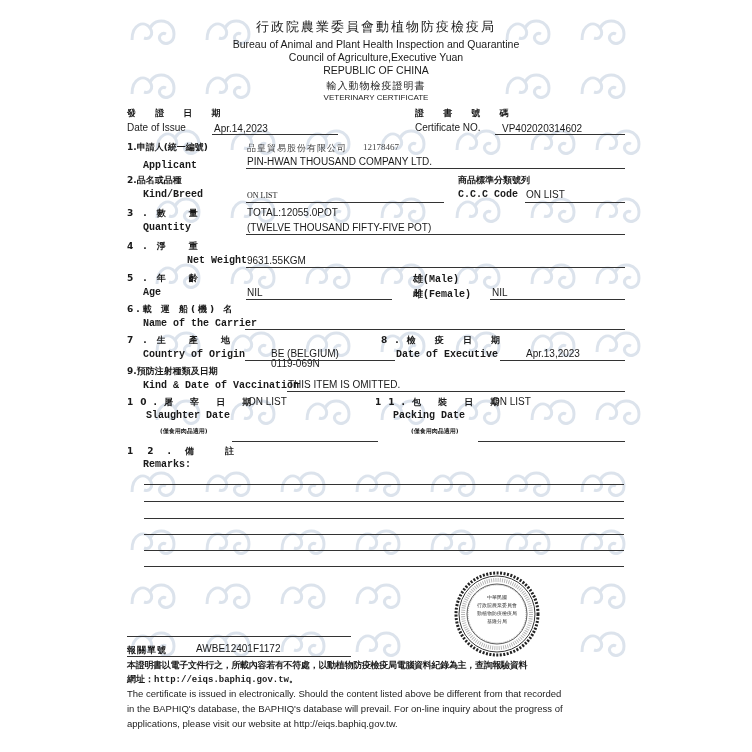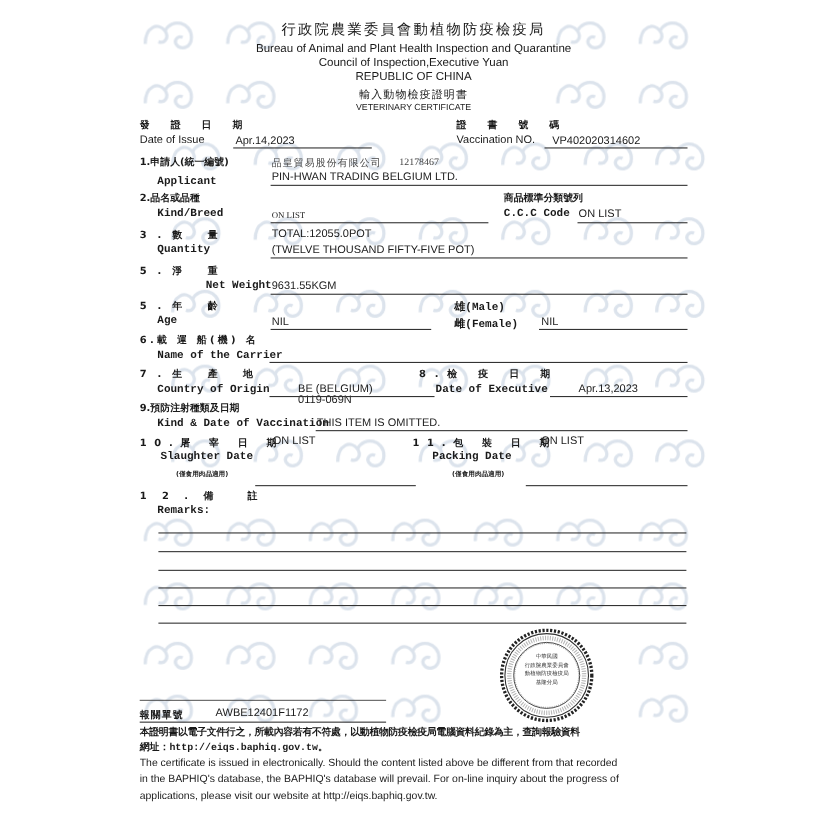--- a/index.html
+++ b/index.html
@@ -93,58 +93,58 @@
       <use href="#ram" x="280" y="630"></use>
       <use href="#ram" x="355" y="630"></use>
       <use href="#ram" x="580" y="630"></use>
   </g>
 </svg>
 
 <div class="doc">
 
   <div class="abs hdr cn" style="top:18px;font-size:13px;letter-spacing:2px;">行政院農業委員會動植物防疫檢疫局</div>
   <div class="abs hdr" style="top:38px;font-size:10.5px;">Bureau of Animal and Plant Health Inspection and Quarantine</div>
-  <div class="abs hdr" style="top:51px;font-size:10.5px;">Council of Inspection,Executive Yuan</div>
+  <div class="abs hdr" style="top:51px;font-size:10.5px;">Council of Agriculture,Executive Yuan</div>
   <div class="abs hdr" style="top:64px;font-size:10.5px;">REPUBLIC OF CHINA</div>
   <div class="abs hdr" style="top:93px;font-size:8px;">VETERINARY CERTIFICATE</div>
   <div class="abs hdr cn" style="top:79px;font-size:10px;letter-spacing:1px;">輸入動物檢疫證明書</div>
 
   <div class="abs cnb" style="left:127px;top:107px;letter-spacing:8px;">發 證 日 期</div>
   <div class="abs val" style="left:127px;top:122px;">Date of Issue</div>
   <div class="abs val" style="left:214px;top:123px;">Apr.14,2023</div>
   <div class="line" style="left:212px;top:134px;width:126px;"></div>
 
   <div class="abs cnb" style="left:415px;top:107px;letter-spacing:8px;">證 書 號 碼</div>
-  <div class="abs val" style="left:415px;top:122px;">Vaccination NO.</div>
+  <div class="abs val" style="left:415px;top:122px;">Certificate NO.</div>
   <div class="abs val" style="left:502px;top:123px;">VP402020314602</div>
   <div class="line" style="left:495px;top:134px;width:130px;"></div>
 
   <div class="abs cnb" style="left:127px;top:141px;letter-spacing:0;">1.申請人(統一編號)</div>
   <div class="abs lbl" style="left:143px;top:160px;">Applicant</div>
   <div class="abs cn" style="left:247px;top:142px;font-size:9px;letter-spacing:1px;color:#444;">品皇貿易股份有限公司</div>
   <div class="abs" style="left:363px;top:142px;font-size:9px;font-family:'Liberation Serif',serif;color:#444;">12178467</div>
-  <div class="abs val" style="left:247px;top:156px;">PIN-HWAN TRADING BELGIUM LTD.</div>
+  <div class="abs val" style="left:247px;top:156px;">PIN-HWAN THOUSAND COMPANY LTD.</div>
   <div class="line" style="left:246px;top:168px;width:379px;"></div>
 
   <div class="abs cnb" style="left:127px;top:174px;letter-spacing:0;">2.品名或品種</div>
   <div class="abs lbl" style="left:143px;top:189px;">Kind/Breed</div>
   <div class="abs" style="left:247px;top:191px;font-size:8px;font-family:'Liberation Serif',serif;">ON LIST</div>
   <div class="line" style="left:246px;top:202px;width:198px;"></div>
   <div class="abs cnb" style="left:458px;top:174px;letter-spacing:0;">商品標準分類號列</div>
   <div class="abs lbl" style="left:458px;top:189px;">C.C.C Code</div>
   <div class="abs val" style="left:526px;top:189px;">ON LIST</div>
   <div class="line" style="left:525px;top:202px;width:100px;"></div>
 
   <div class="abs cnb" style="left:127px;top:207px;letter-spacing:10px;">3.數 量</div>
   <div class="abs lbl" style="left:143px;top:222px;">Quantity</div>
   <div class="abs val" style="left:247px;top:207px;">TOTAL:12055.0POT</div>
   <div class="abs val" style="left:247px;top:222px;">(TWELVE THOUSAND FIFTY-FIVE POT)</div>
   <div class="line" style="left:246px;top:234px;width:379px;"></div>
 
-  <div class="abs cnb" style="left:127px;top:240px;letter-spacing:10px;">5.淨 重</div>
+  <div class="abs cnb" style="left:127px;top:240px;letter-spacing:10px;">4.淨 重</div>
   <div class="abs lbl" style="left:143px;top:255px;padding-left:44px;">Net Weight</div>
   <div class="abs val" style="left:247px;top:255px;">9631.55KGM</div>
   <div class="line" style="left:246px;top:267px;width:379px;"></div>
 
   <div class="abs cnb" style="left:127px;top:272px;letter-spacing:10px;">5.年 齡</div>
   <div class="abs lbl" style="left:143px;top:287px;">Age</div>
   <div class="abs val" style="left:247px;top:287px;">NIL</div>
   <div class="line" style="left:246px;top:299px;width:146px;"></div>
   <div class="abs lbl" style="left:413px;top:272px;">雄(Male)</div>
   <div class="abs lbl" style="left:413px;top:287px;">雌(Female)</div>

